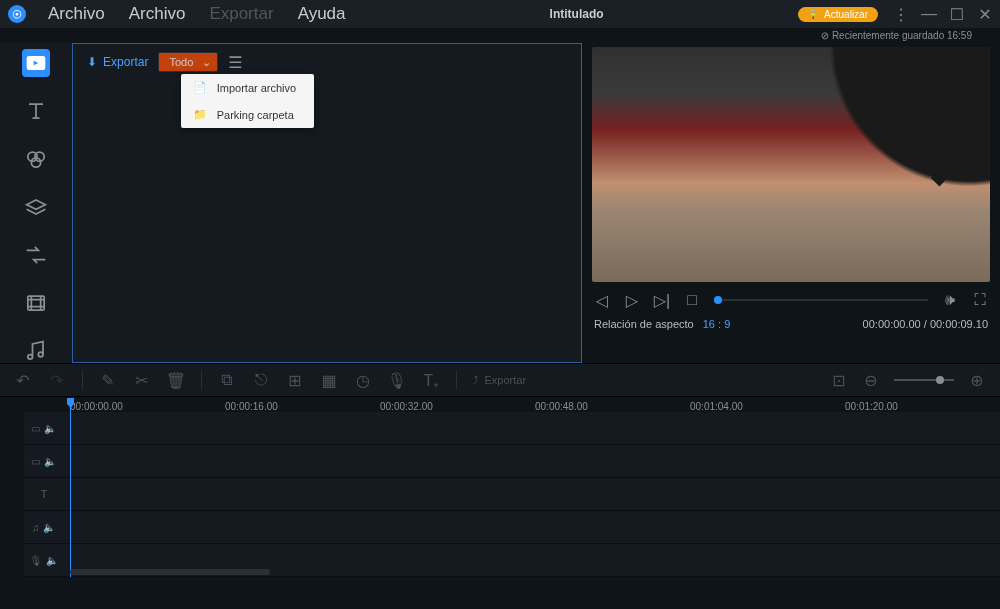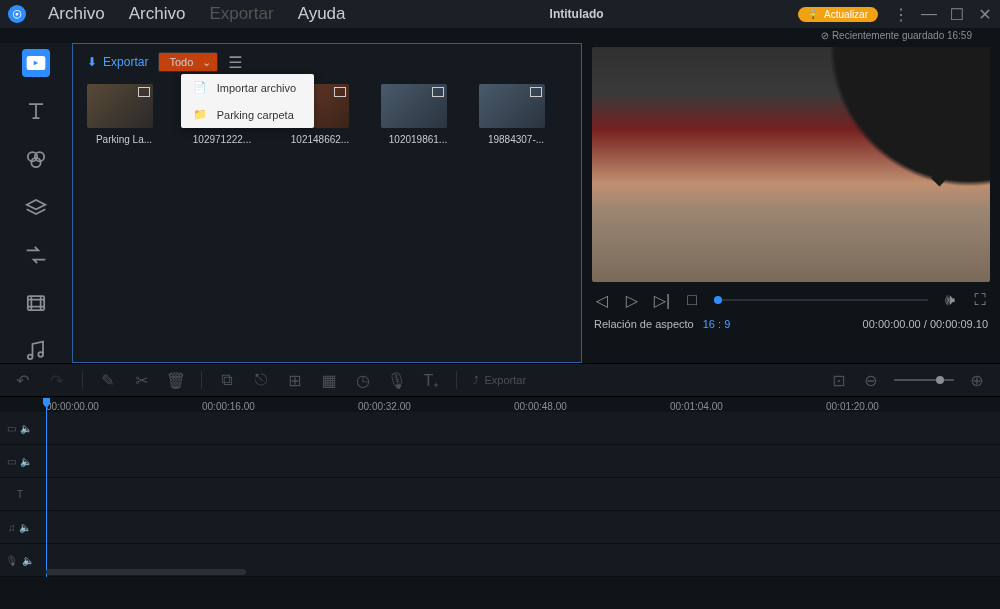--- a/index.html
+++ b/index.html
@@ -43,21 +43,21 @@
 .progress-dot { position: absolute; left: 0; top: -3px; width: 8px; height: 8px; background: #2f8eff; border-radius: 50%; }
 .preview-info { display: flex; justify-content: space-between; font-size: 11px; padding: 4px 2px 8px 2px; gap: 36px; }
 .aspect-val { color: #4aa0ff; margin-left: 6px; }
 .toolbar { height: 34px; background: #141a20; border-top: 1px solid #000; border-bottom: 1px solid #000; display: flex; align-items: center; padding: 0 14px; gap: 16px; color: #4a5056; }
 .tb-icon { cursor: pointer; width: 18px; height: 18px; display: flex; align-items: center; justify-content: center; }
 .tb-sep { width: 1px; height: 18px; background: #2a3036; }
 .tb-export { display: flex; align-items: center; gap: 6px; font-size: 11px; }
 .tb-right { margin-left: auto; display: flex; align-items: center; gap: 14px; }
 .zoom-track { width: 60px; height: 2px; background: #4a5056; position: relative; }
 .zoom-track::after { content: ""; position: absolute; right: 10px; top: -3px; width: 8px; height: 8px; background: #8a8f93; border-radius: 50%; }
-.timeline-area { background: #0f1418; }
+.timeline-area { background: #0f1418; padding-left: 24px; }
 .time-ruler { display: flex; padding: 4px 0 0 46px; font-size: 10px; color: #8a8f93; }
 .time-mark { width: 156px; }
 .timeline-tracks { position: relative; }
 .track { height: 33px; background: #141a20; border-bottom: 1px solid #0a0e12; display: flex; align-items: center; }
 .track-head { width: 40px; display: flex; align-items: center; justify-content: center; gap: 4px; color: #5a6066; font-size: 10px; }
 .playhead { position: absolute; left: 46px; top: -14px; bottom: 0; width: 1px; background: #2f8eff; }
 .playhead::before { content: ""; position: absolute; top: 0; left: -3px; width: 7px; height: 10px; background: #2f8eff; clip-path: polygon(0 0, 100% 0, 100% 60%, 50% 100%, 0 60%); }
 .scroll-bar { position: absolute; bottom: 2px; left: 46px; width: 200px; height: 6px; background: #2a3036; border-radius: 3px; }
 svg { width: 100%; height: 100%; }
 </style>
@@ -154,42 +154,20 @@
       <div>
         <span>📄</span>
         <span>Importar archivo</span>
       </div>
       <div>
         <span>📁</span>
         <span>Parking carpeta</span>
       </div>
     </div>
 
-    <div class="thumbs-row">
-      <div class="thumb">
-          <div class="thumb-box th1"></div>
-          <div class="thumb-label">Parking La...</div>
-        </div>
-      <div class="thumb">
-          <div class="thumb-box th2"></div>
-          <div class="thumb-label">102971222...</div>
-        </div>
-      <div class="thumb">
-          <div class="thumb-box th3"></div>
-          <div class="thumb-label">102148662...</div>
-        </div>
-      <div class="thumb">
-          <div class="thumb-box th4"></div>
-          <div class="thumb-label">102019861...</div>
-        </div>
-      <div class="thumb">
-          <div class="thumb-box th4"></div>
-          <div class="thumb-label">19884307-...</div>
-        </div>
-    </div>
   </div>
 
   <div class="preview-panel">
     <div class="preview-img">
       <div class="wheel"></div>
         <div class="spoke"></div>
     </div>
     <div class="play-controls">
       <span class="pc-btn">◁</span>
       <span class="pc-btn">▷</span>

